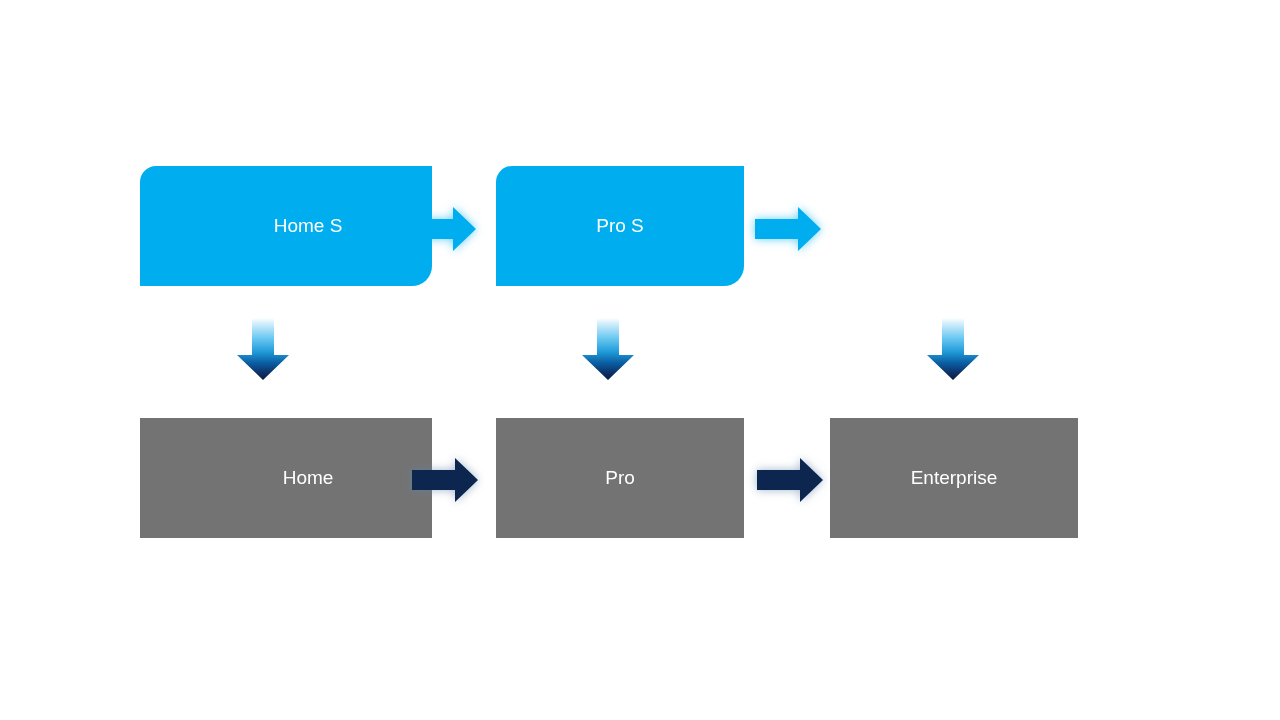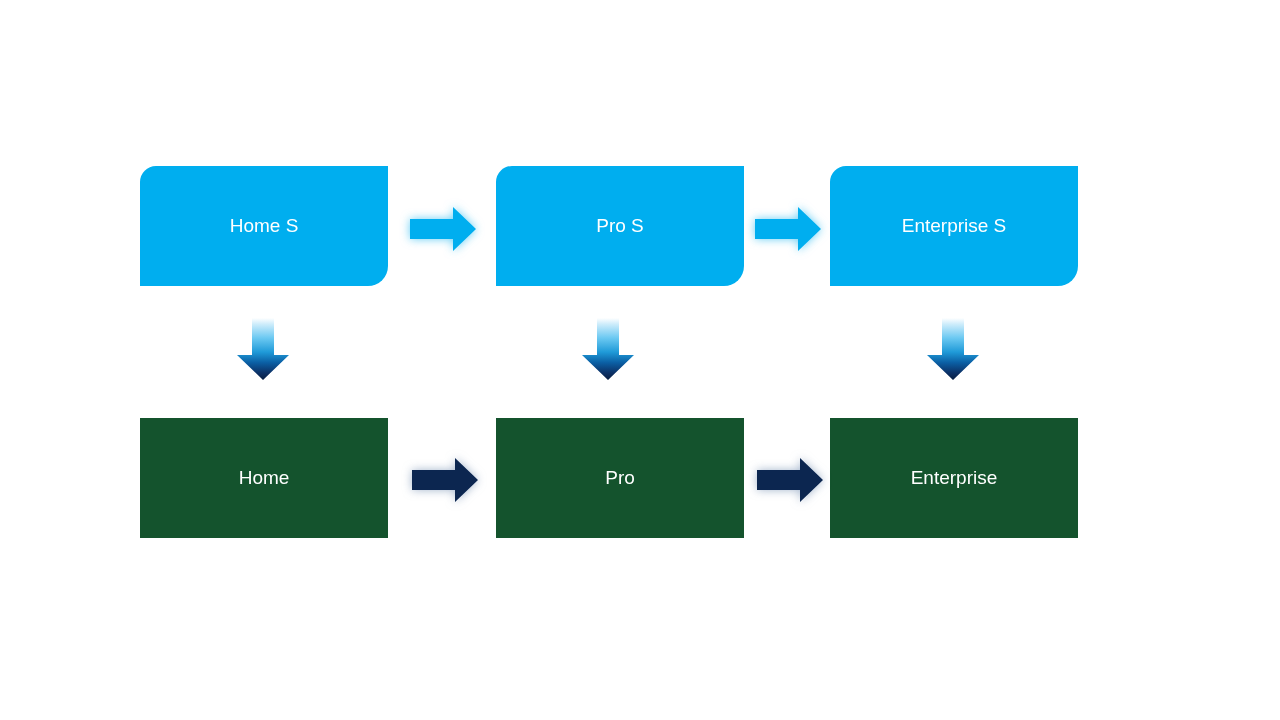--- a/index.html
+++ b/index.html
@@ -16,24 +16,24 @@
     display:flex;align-items:center;justify-content:center;
     color:#ffffff;font-size:19px;line-height:1.2;
     text-align:center;
   }
   .box.top-row{
     background:#00AEEF;
     border-radius:16px 0 20px 0;
     top:166px;
   }
   .box.bottom-row{
-    background:#14532d;
+    background:#737373;
     top:418px;
   }
-  .col-0{left:140px;}
+  .col-0{left:140px;padding-left:44px;}
   .col-1{left:496px;}
   .col-2{left:830px;}
 
   
   .harrow-wrap{
     position:absolute;width:66px;height:44px;
   }
   .harrow-wrap.cyan-glow{filter:drop-shadow(0 0 5px rgba(0,174,239,.60));}
   .harrow-wrap.navy-glow{filter:drop-shadow(0 0 5px rgba(104,132,170,.60));}
   .harrow{
@@ -64,23 +64,20 @@
 <body>
 
 <div id="canvas">
 
   <div class="box top-row col-0">
     <span>Home S</span>
   </div>
   <div class="box top-row col-1">
     <span>Pro S</span>
   </div>
-  <div class="box top-row col-2">
-    <span>Enterprise S</span>
-  </div>
 
   <div class="harrow-wrap cyan-glow h-top-0">
     <div class="harrow cyan"></div>
   </div>
   <div class="harrow-wrap cyan-glow h-top-1">
     <div class="harrow cyan"></div>
   </div>
 
   <div class="varrow v-0"></div>
   <div class="varrow v-1"></div>

